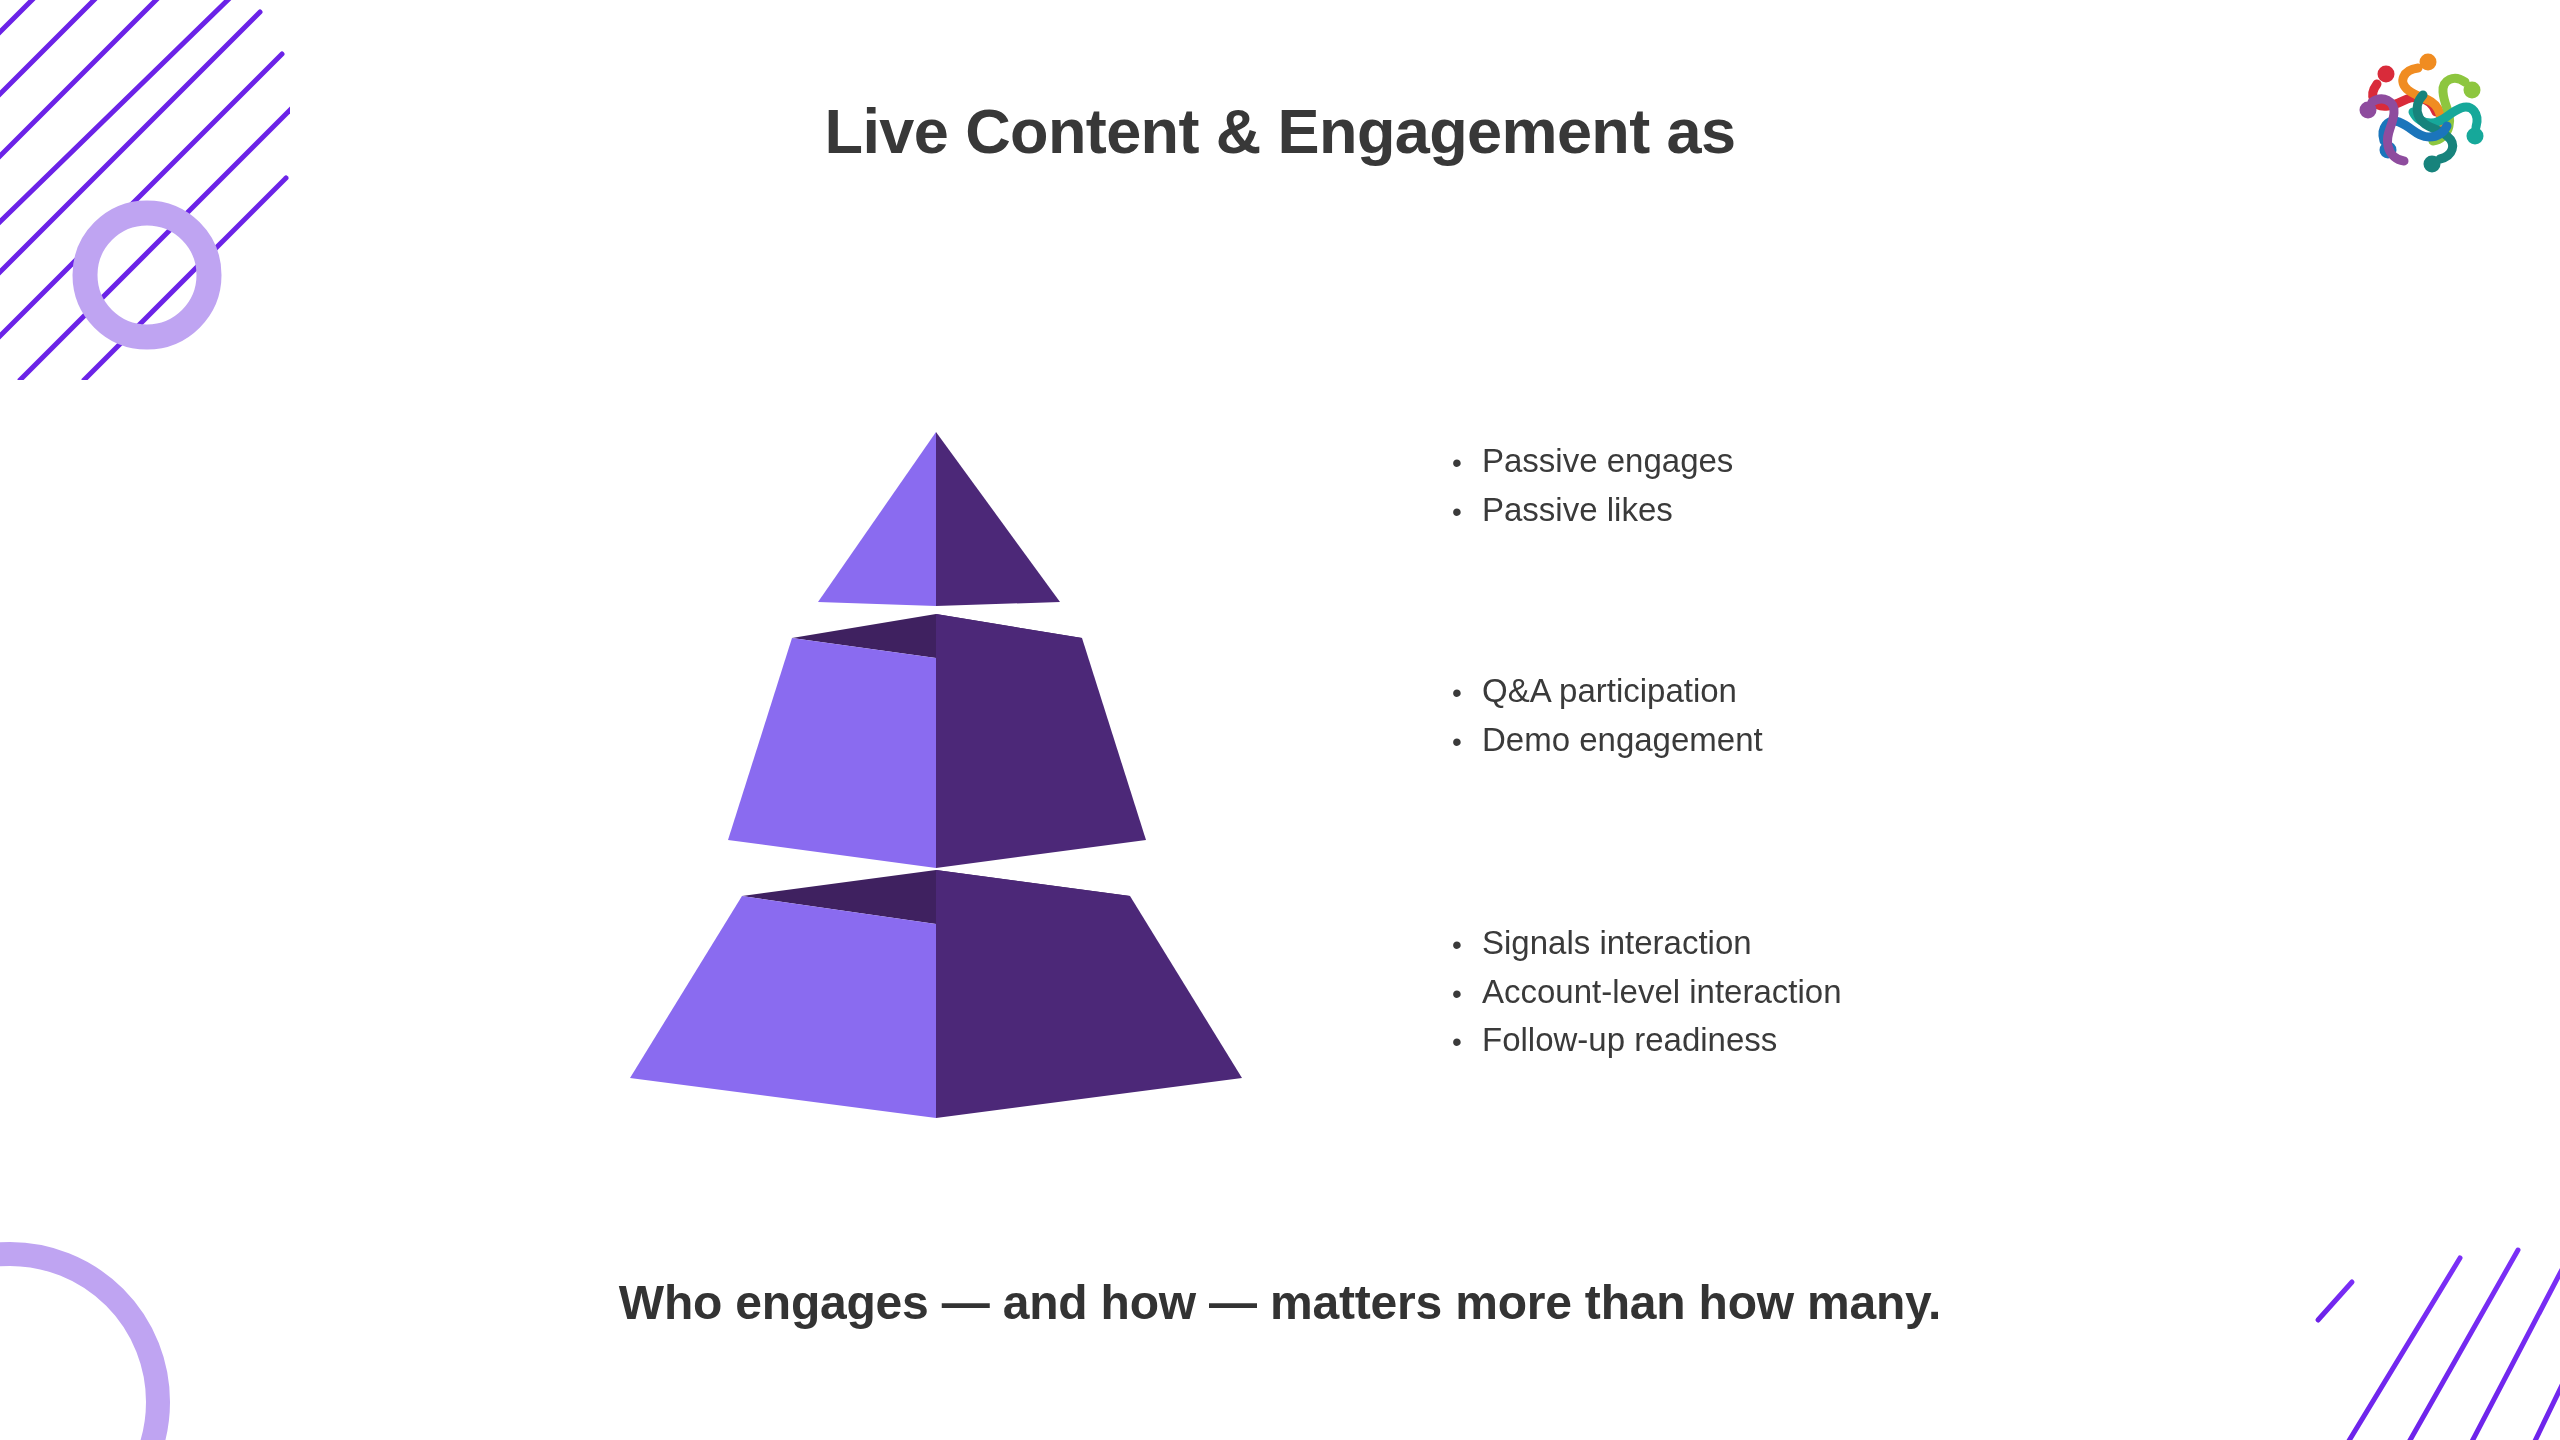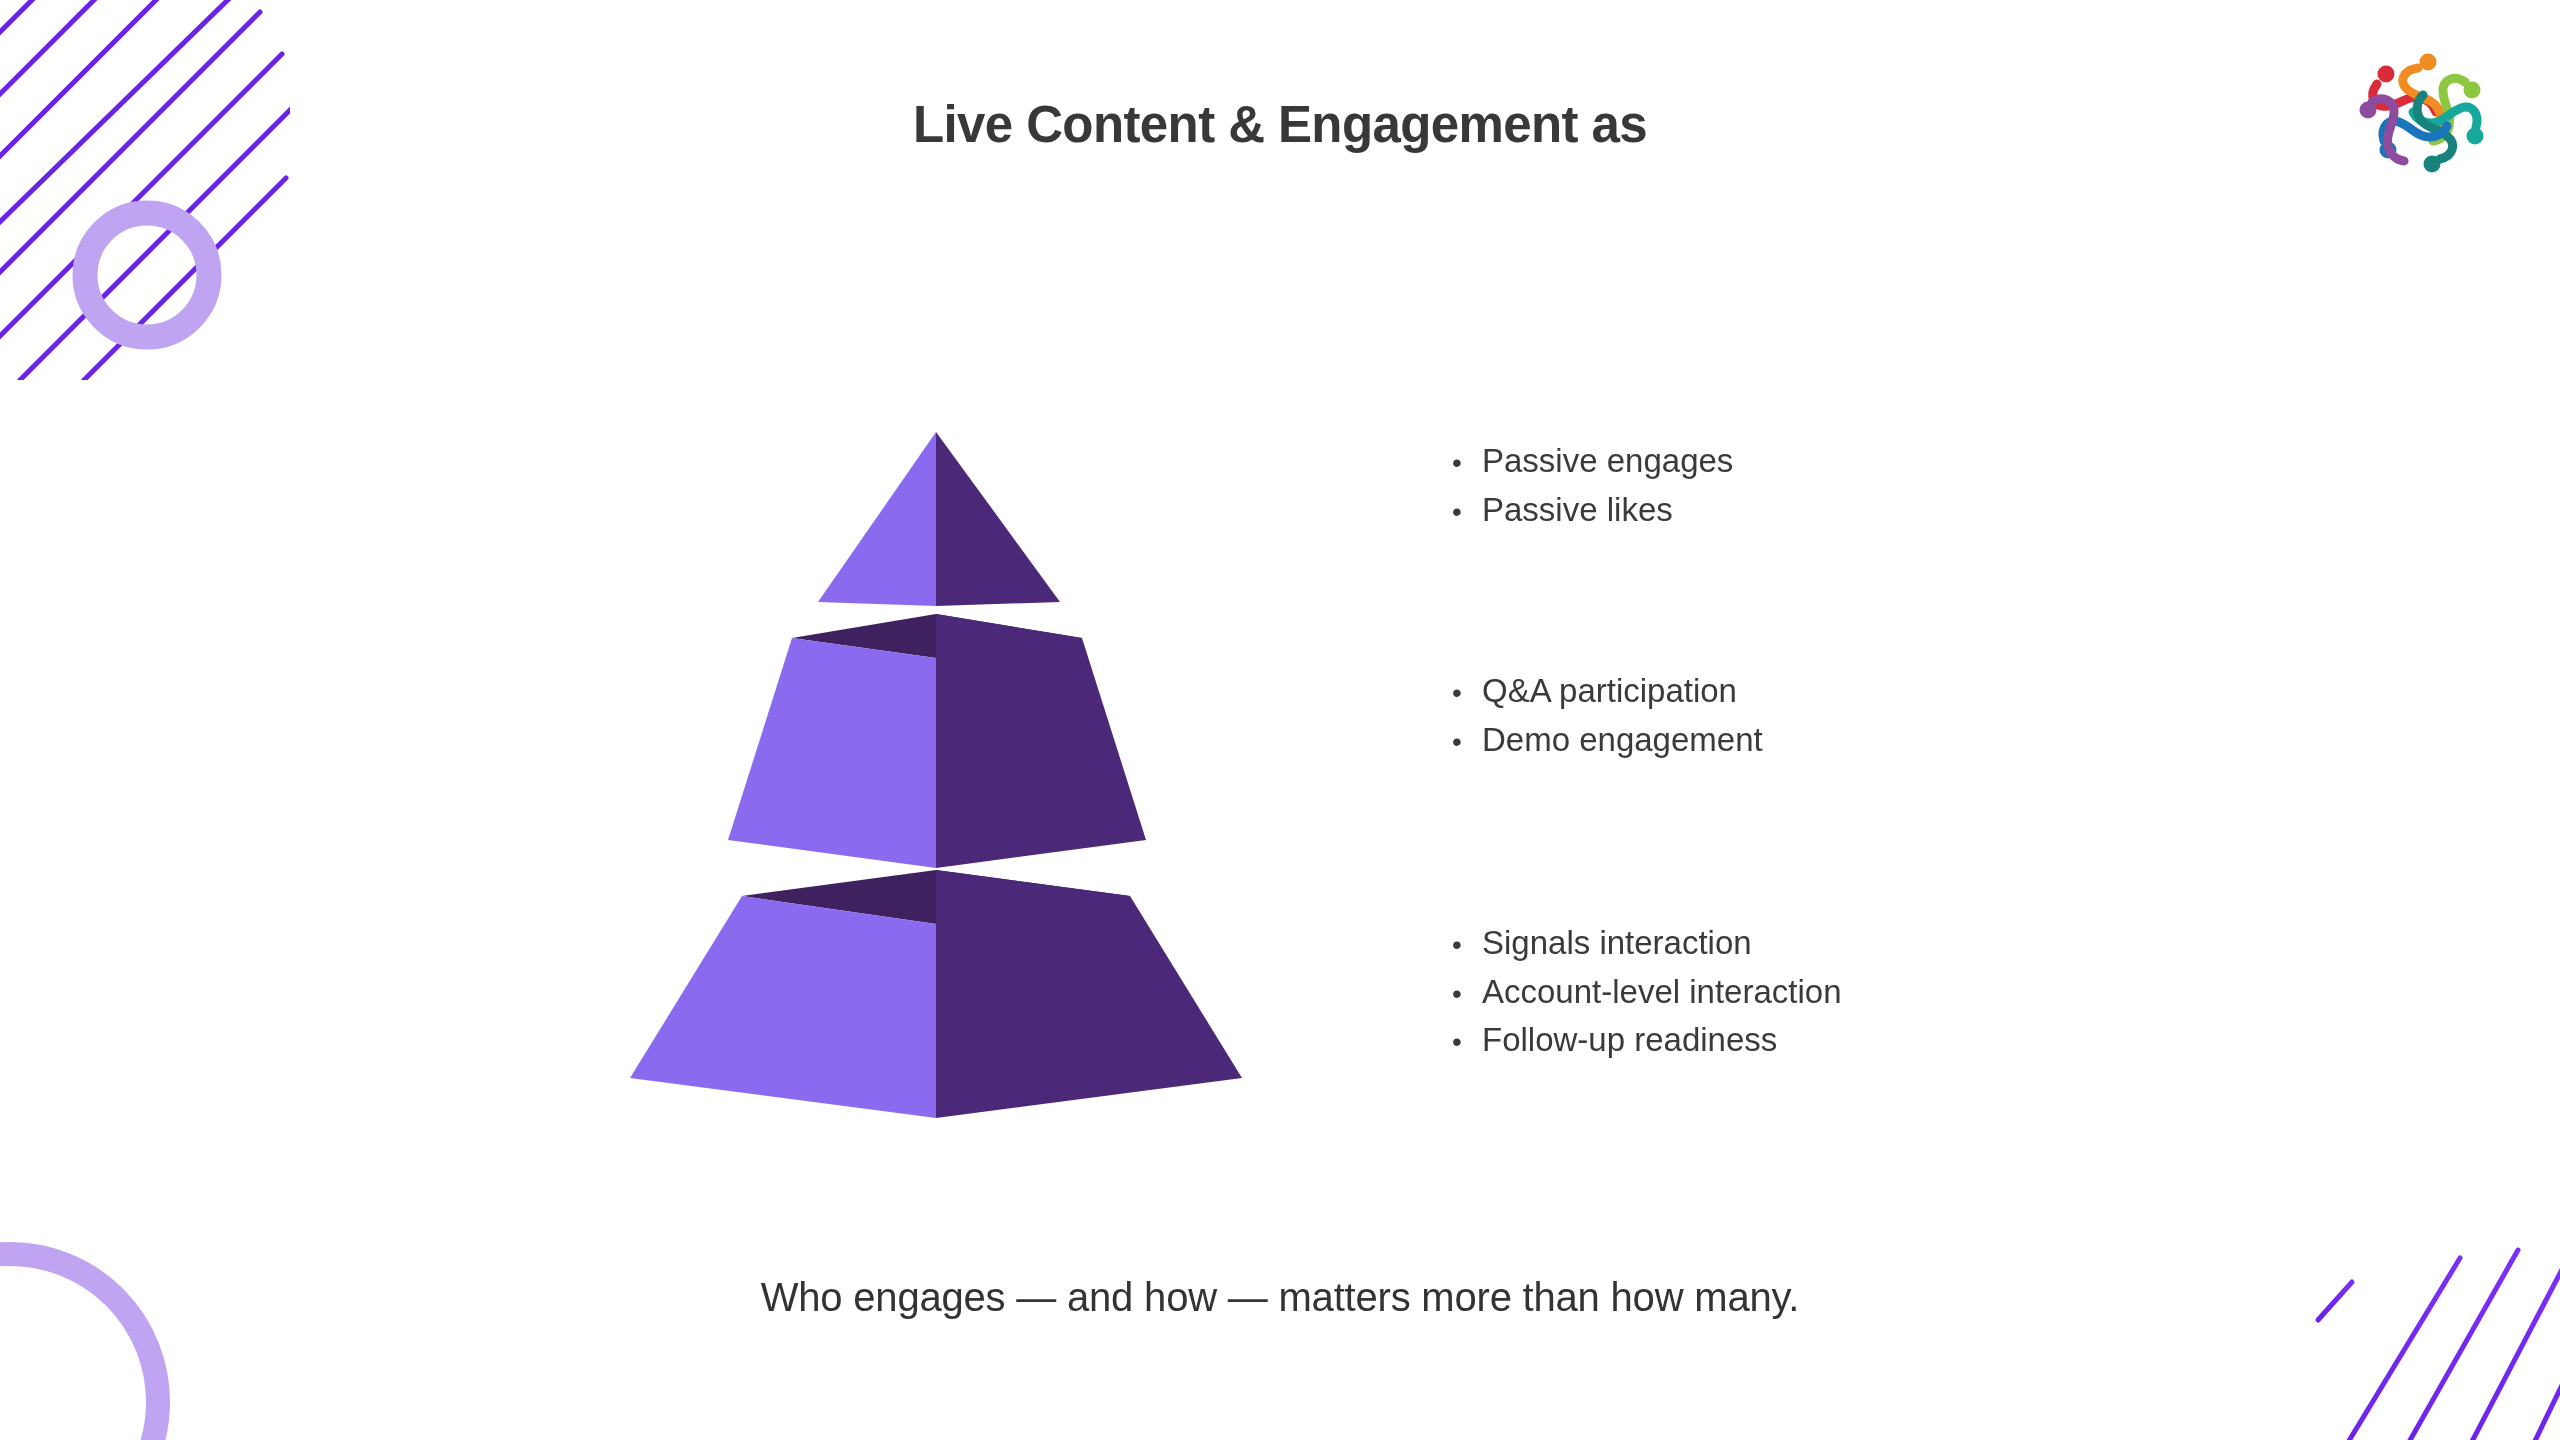--- a/index.html
+++ b/index.html
@@ -56,21 +56,21 @@
   }
 
   
   #slide-title {
     position: absolute;
     top: 96px;
     left: 50%;
     transform: translateX(-50%);
     width: 1500px;
     text-align: center;
-    font-size: 51px;
+    font-size: 63px;
     line-height: 1.14;
     font-weight: 700;
     color: #383838;
     letter-spacing: -0.6px;
   }
 
   
   #pyramid-figure {
     position: absolute;
     left: 470px;
@@ -107,22 +107,22 @@
     color: #3a3a3a;
   }
 
   
   #footer-statement {
     position: absolute;
     top: 1275px;
     left: 0;
     width: 2560px;
     text-align: center;
-    font-size: 40px;
-    font-weight: 400;
+    font-size: 48px;
+    font-weight: 700;
     color: #333333;
     letter-spacing: -0.2px;
   }
 </style>
 </head>
 <body>
 
 <svg class="deco" id="deco-lines-tl" viewBox="0 0 420 420">
   <defs>
     <linearGradient id="stripeGradTL" x1="0" y1="0" x2="1" y2="1">

